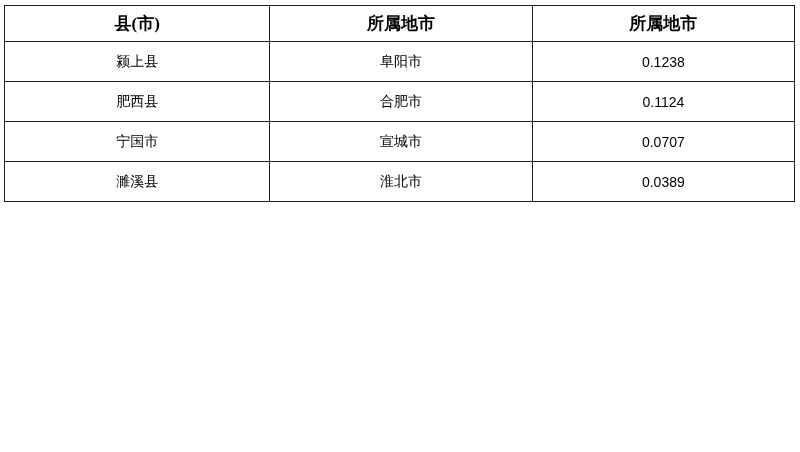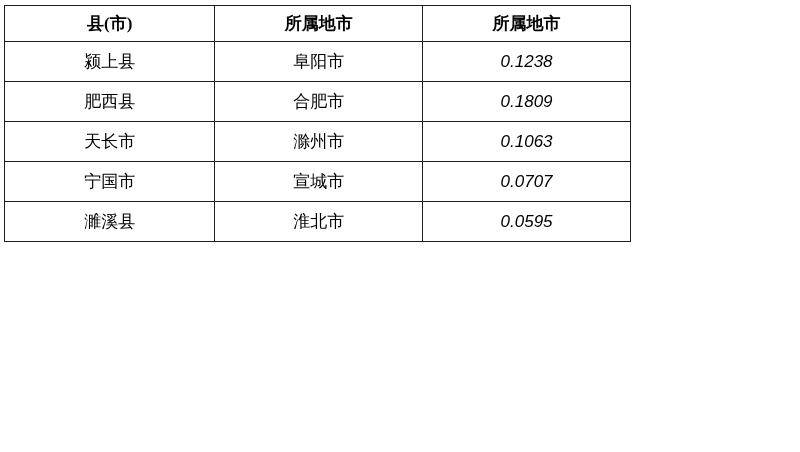--- a/index.html
+++ b/index.html
@@ -11,21 +11,21 @@
     width: 800px;
     height: 452px;
     position: relative;
     font-family: "Liberation Serif", serif;
     color: #000000;
   }
   table.data-table {
     position: absolute;
     left: 4px;
     top: 5px;
-    width: 627px;
+    width: 791px;
     border-collapse: collapse;
     table-layout: fixed;
     background: #ffffff;
   }
   table.data-table th,
   table.data-table td {
     border: 1.5px solid #1d1d1d;
     text-align: center;
     vertical-align: middle;
     padding: 0;
@@ -33,30 +33,29 @@
     white-space: nowrap;
   }
   table.data-table th {
     height: 35px;
     font-size: 17px;
     font-weight: bold;
     font-family: "Liberation Serif", serif;
   }
   table.data-table td {
     height: 39px;
-    font-size: 17px;
+    font-size: 14px;
     font-weight: normal;
   }
   td.cell-county, td.cell-city {
     font-family: "Liberation Serif", serif;
   }
   td.cell-value {
     font-family: "Liberation Sans", sans-serif;
     font-size: 16px;
-    font-style: italic;
   }
   col.c1 { width: 33.6%; }
   col.c2 { width: 33.2%; }
   col.c3 { width: 33.2%; }
 </style>
 </head>
 <body>
 
 <table class="data-table">
   <colgroup>
@@ -73,31 +72,26 @@
   </thead>
   <tbody>
     <tr>
       <td class="cell-county">颍上县</td>
       <td class="cell-city">阜阳市</td>
       <td class="cell-value">0.1238</td>
     </tr>
     <tr>
       <td class="cell-county">肥西县</td>
       <td class="cell-city">合肥市</td>
-      <td class="cell-value">0.1809</td>
-    </tr>
-    <tr>
-      <td class="cell-county">天长市</td>
-      <td class="cell-city">滁州市</td>
-      <td class="cell-value">0.1063</td>
+      <td class="cell-value">0.1124</td>
     </tr>
     <tr>
       <td class="cell-county">宁国市</td>
       <td class="cell-city">宣城市</td>
       <td class="cell-value">0.0707</td>
     </tr>
     <tr>
       <td class="cell-county">濉溪县</td>
       <td class="cell-city">淮北市</td>
-      <td class="cell-value">0.0595</td>
+      <td class="cell-value">0.0389</td>
     </tr>
   </tbody>
 </table>
 
 </body></html>

